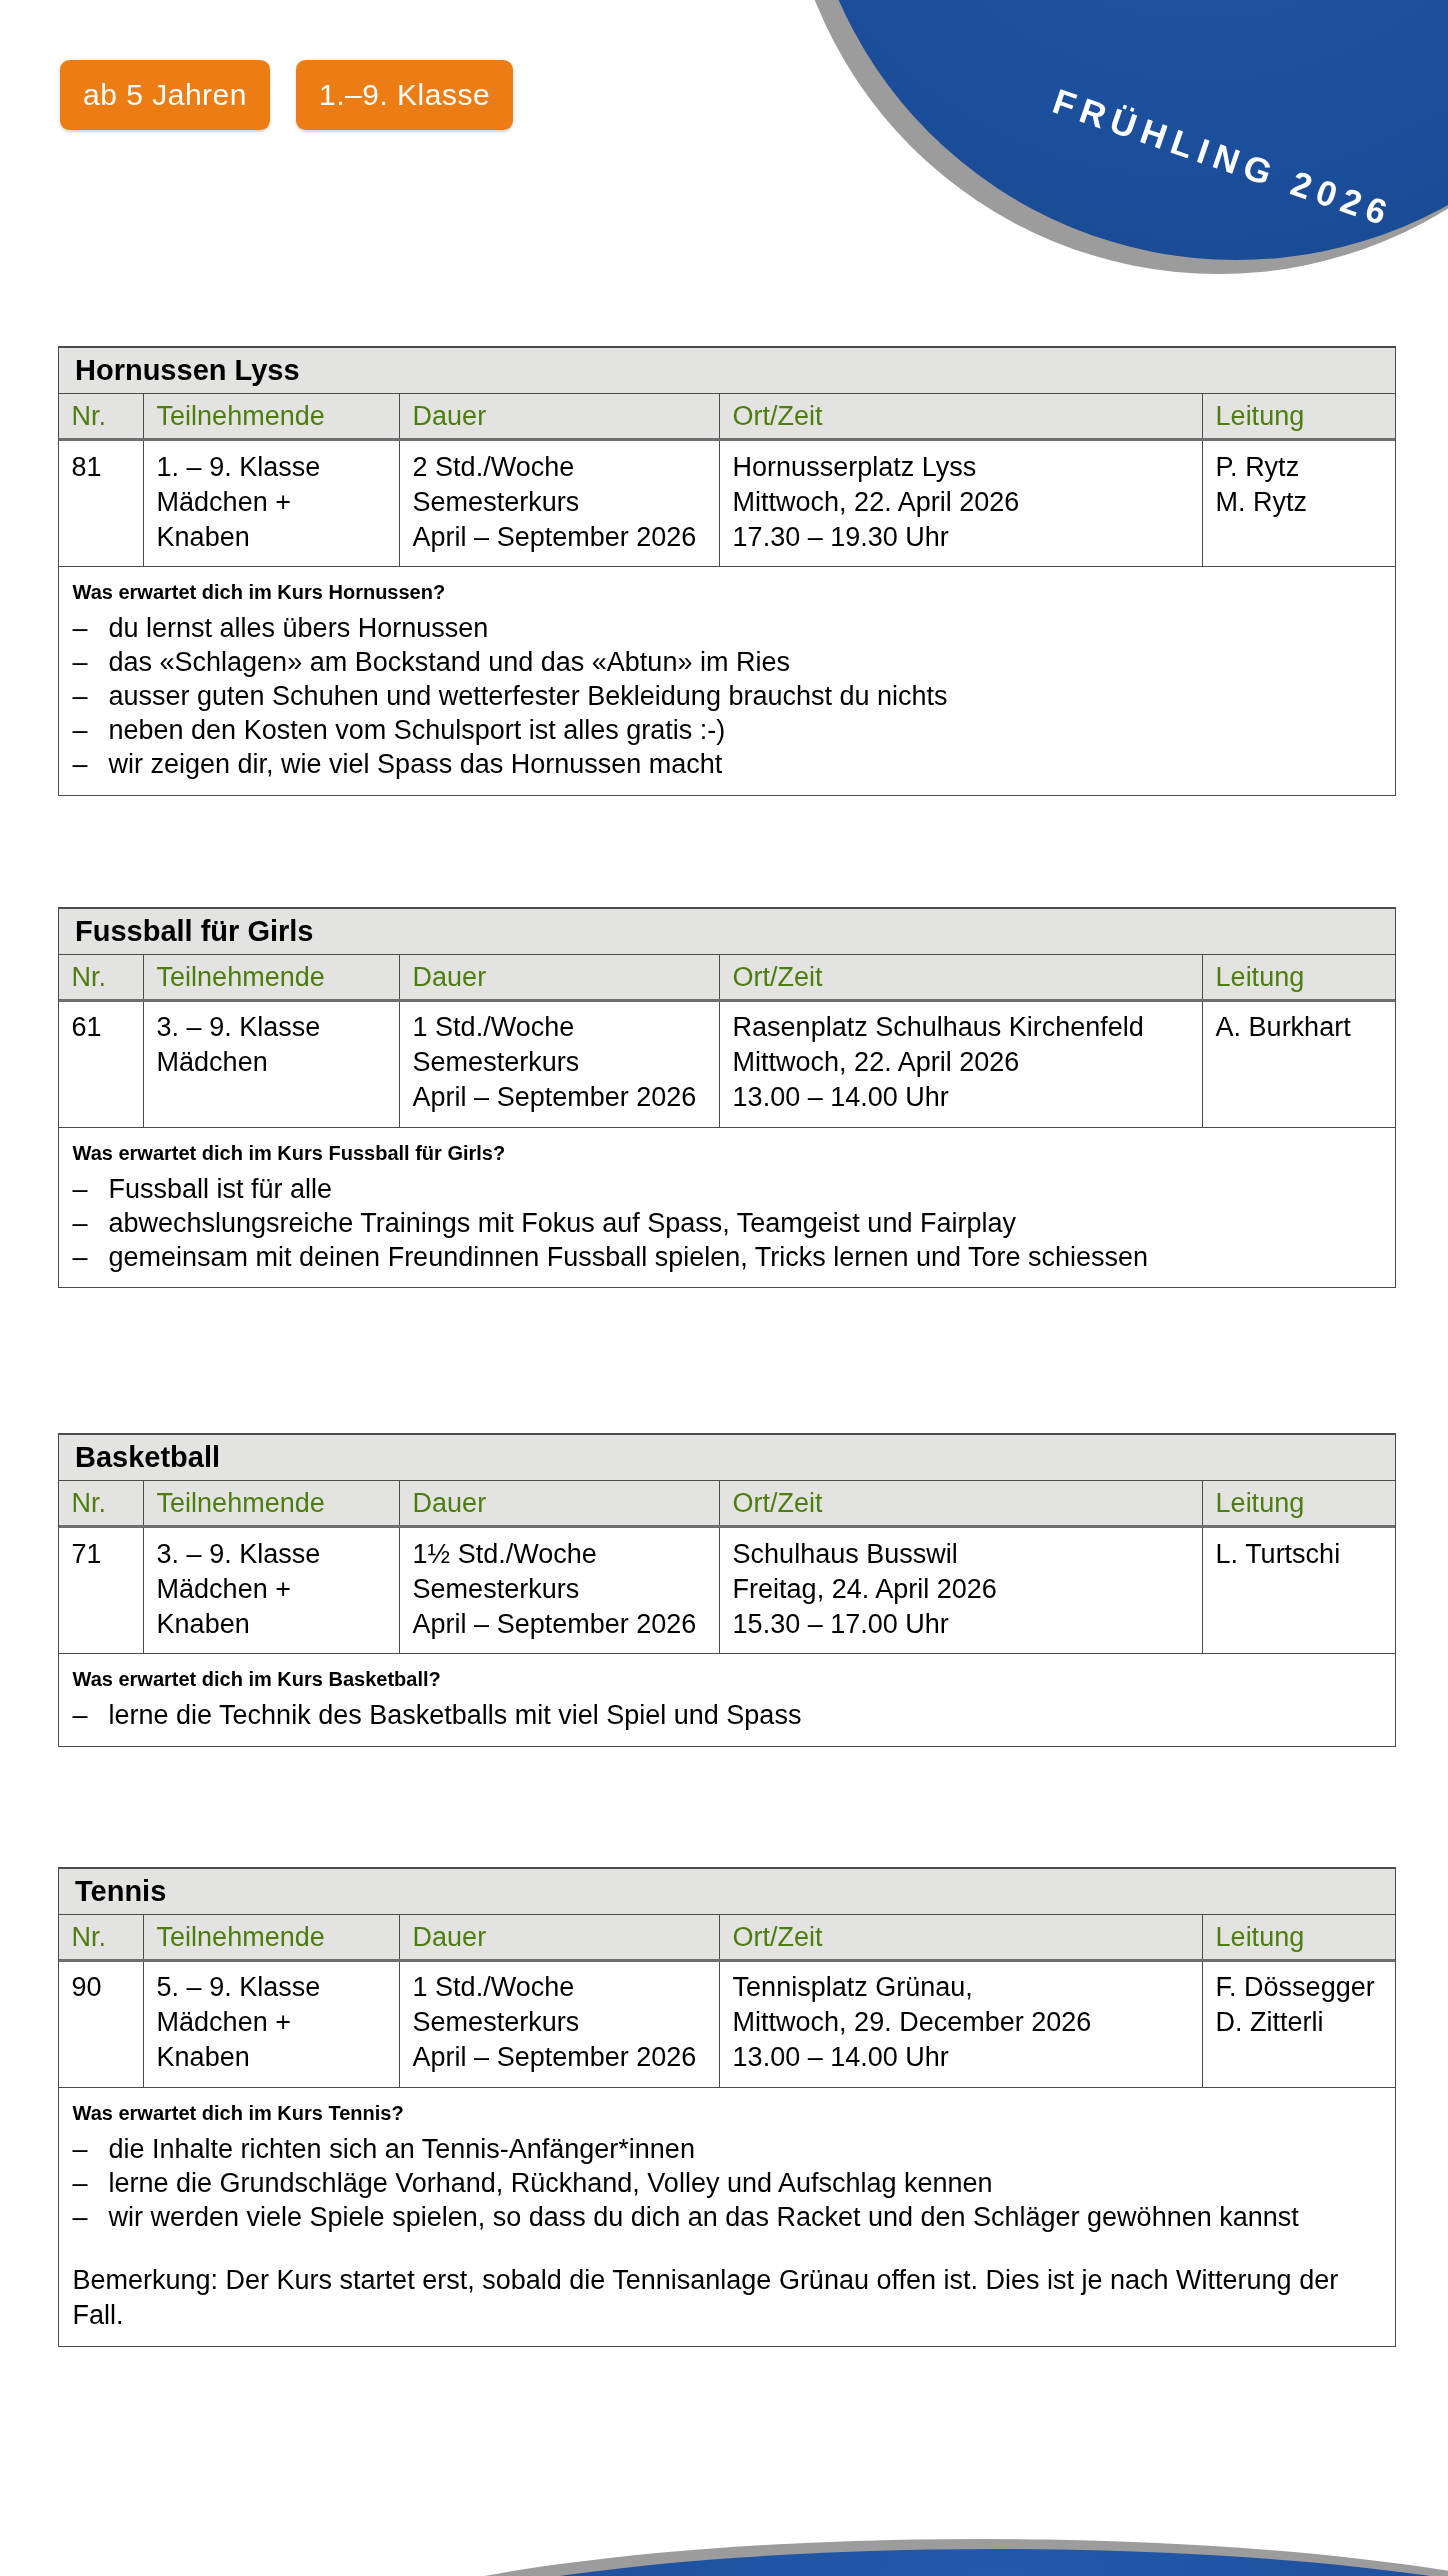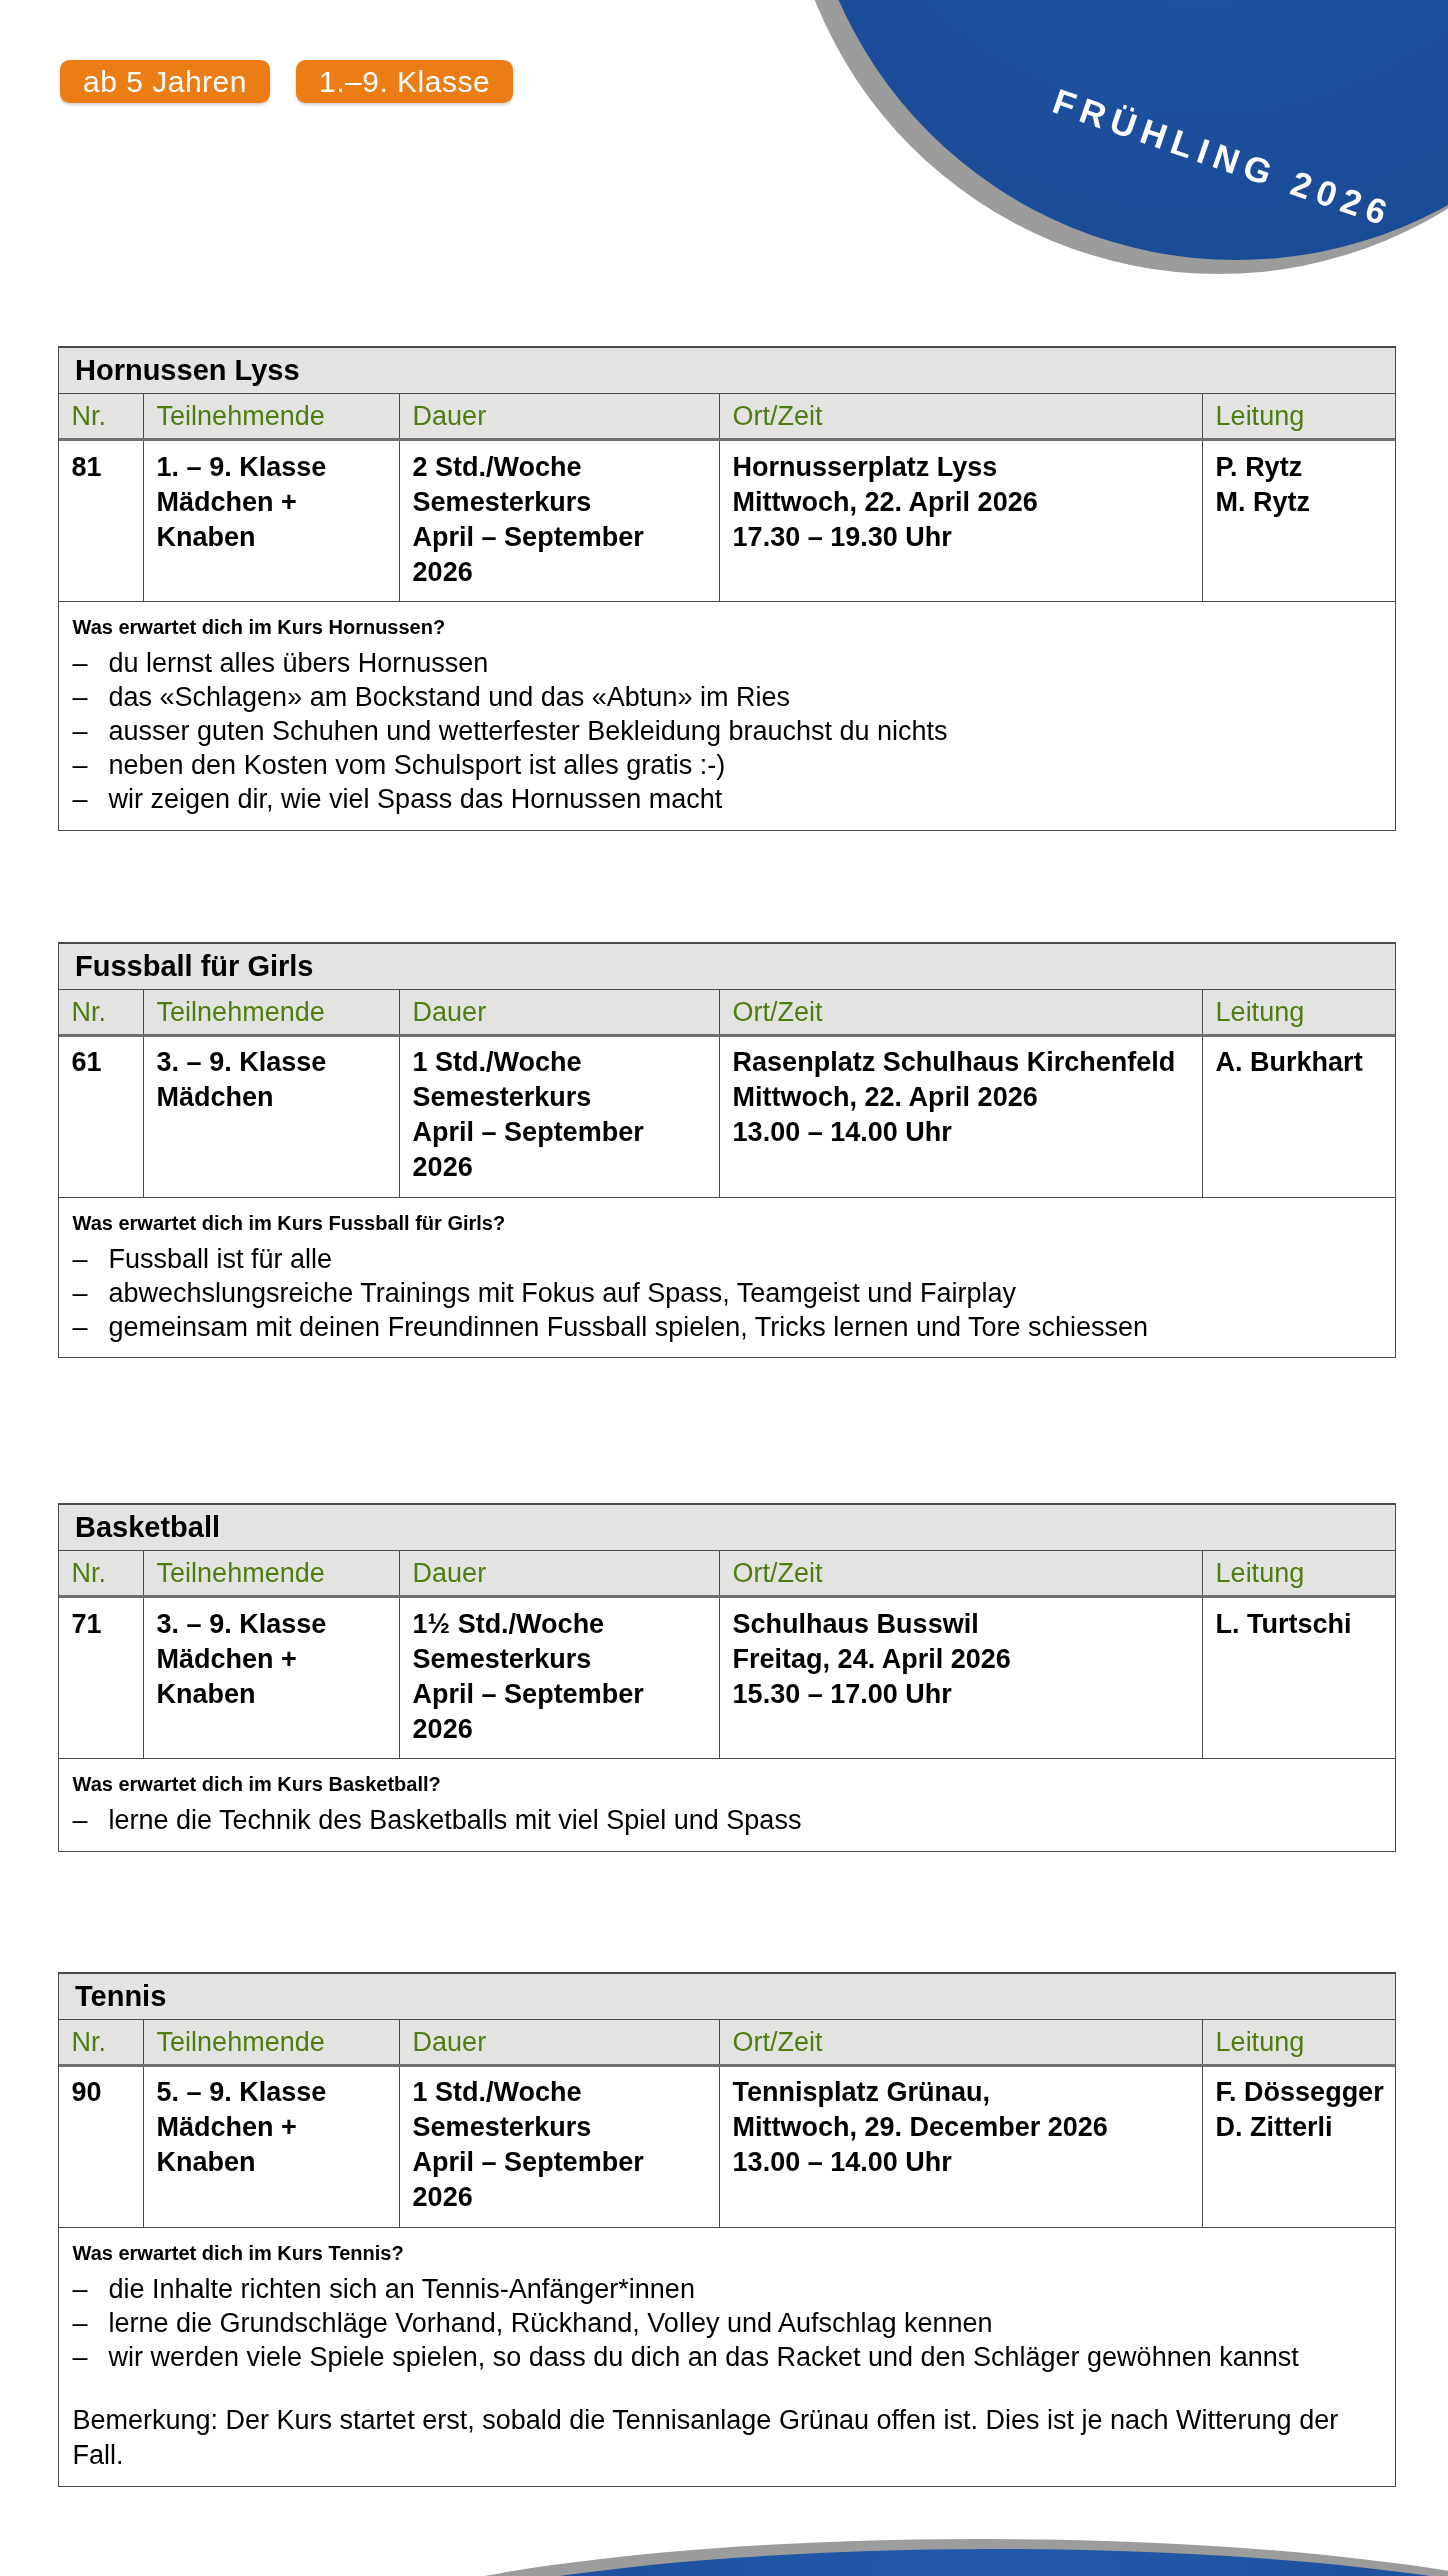--- a/index.html
+++ b/index.html
@@ -14,21 +14,21 @@
     background:radial-gradient(circle at 46% 38%, #2459ab 0%, #1c4f9d 55%, #17478f 100%);}
   .bc-shadow{left:305px;top:2539px;width:1352px;height:230px;background:#9c9c9c;}
   .bc-blue{left:319px;top:2549px;width:1352px;height:230px;
     background:radial-gradient(circle at 50% 35%, #2459ab 0%, #1c4f9d 70%, #17478f 100%);}
   .stamp-text{
     position:absolute;left:1061px;top:81px;transform:rotate(19deg);transform-origin:left top;
     color:#fff;font-size:35px;font-weight:600;letter-spacing:6.8px;white-space:nowrap;z-index:3;
   }
   
   .badge{
-    position:absolute;top:60px;height:43px;min-width:200px;box-sizing:border-box;
+    position:absolute;top:60px;height:70px;min-width:200px;box-sizing:border-box;
     background:#ec7d14;color:#fff;border-radius:9.7px;padding:0 23px;
     display:flex;align-items:center;justify-content:center;
     font-size:30px;font-weight:500;letter-spacing:0.5px;z-index:2;
     box-shadow:0 1.9px 2.9px rgba(0,0,0,0.18);
   }
   .badge.b1{left:60px;}
   .badge.b2{left:296px;}
   
   .course{
     position:relative;z-index:2;margin:0 58px;width:1338px;box-sizing:border-box;
@@ -40,21 +40,21 @@
   .s4{margin-top:120px;}
   .course .title{
     height:45px;background:#e3e3e2;border-bottom:1.9px solid #4b4b4b;
     font-weight:bold;font-size:29px;line-height:45px;padding-left:16px;
   }
   .grid{display:grid;grid-template-columns:84px 256px 320px 483px 1fr;}
   .grid .c{box-sizing:border-box;}
   .grid .c + .c{border-left:1.9px solid #4b4b4b;}
   .grid.head{background:#e3e3e2;border-bottom:3.9px solid #6f6f6f;}
   .grid.head .c{font-size:27px;height:44px;line-height:44px;padding-left:12.6px;color:#4d7c0f;}
-  .grid.data{border-bottom:1.9px solid #4b4b4b;font-weight:bold;}
+  .grid.data{border-bottom:1.9px solid #4b4b4b;}
   .grid.data .c{padding:8.7px 9.7px 11.6px 12.6px;font-size:27px;line-height:35px;min-height:115px;}
   .desc{padding:6.8px 13.5px 13.5px 13.5px;}
   .desc .q{font-weight:bold;font-size:20px;line-height:37px;}
   .bullet{display:flex;font-size:27px;line-height:34px;}
   .bullet .dash{flex:0 0 36px;}
   .note{font-weight:normal;font-size:27px;line-height:35px;margin-top:29px;}
 </style>
 </head>
 <body>
 

